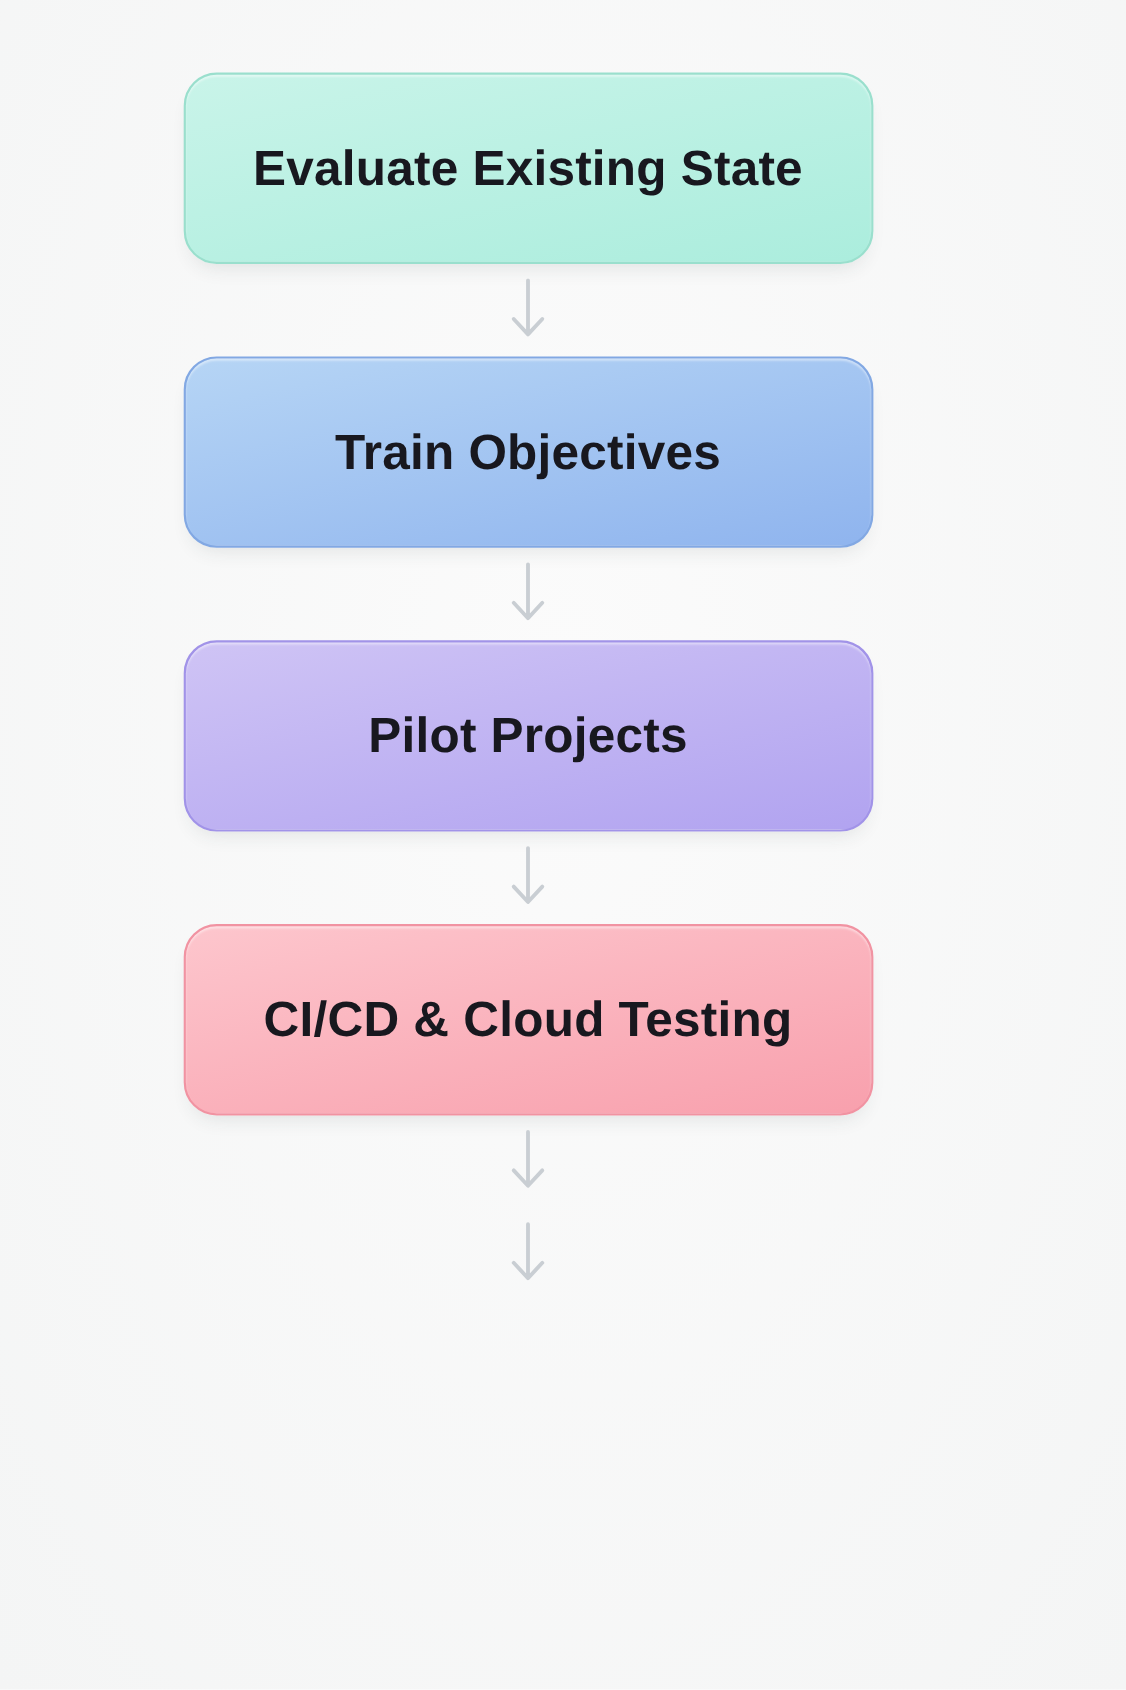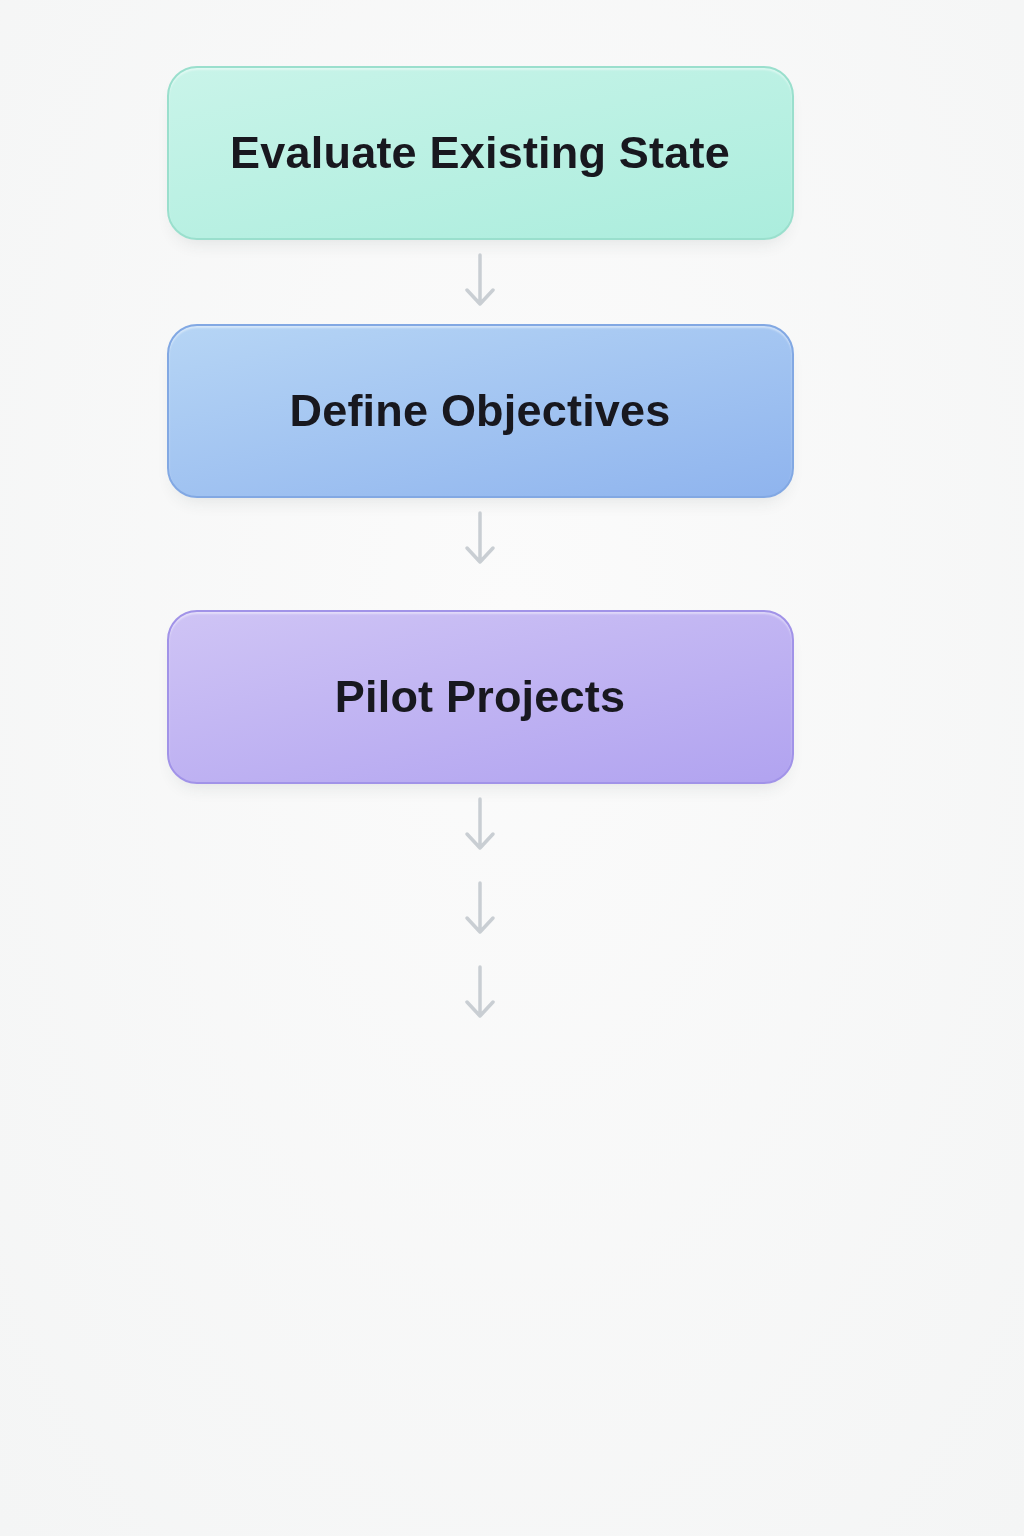--- a/index.html
+++ b/index.html
@@ -63,39 +63,42 @@
     <span class="step-label">Evaluate Existing State</span>
   </div>
 
   <div class="arrow-gap">
     <svg class="arrow" width="40" height="58" viewBox="0 0 40 58">
       <path d="M20 2 L20 50 M7 37 L20 51 L33 37" fill="none" stroke="#c9ced3" stroke-width="3.5" stroke-linecap="round" stroke-linejoin="round"></path>
     </svg>
   </div>
 
   <div class="step" style="background: linear-gradient(168deg, rgb(182, 213, 245) 0%, rgb(143, 180, 238) 100%); border-color: rgb(130, 168, 227);">
-    <span class="step-label">Define Objectives</span>
+    <span class="step-label">Train Objectives</span>
   </div>
 
   <div class="arrow-gap">
     <svg class="arrow" width="40" height="58" viewBox="0 0 40 58">
       <path d="M20 2 L20 50 M7 37 L20 51 L33 37" fill="none" stroke="#c9ced3" stroke-width="3.5" stroke-linecap="round" stroke-linejoin="round"></path>
     </svg>
   </div>
 
-  <div class="step" style="background: linear-gradient(168deg, rgb(207, 196, 245) 0%, rgb(177, 163, 240) 100%); border-color: rgb(161, 147, 232); margin-top: 28px;">
+  <div class="step" style="background: linear-gradient(168deg, rgb(207, 196, 245) 0%, rgb(177, 163, 240) 100%); border-color: rgb(161, 147, 232);">
     <span class="step-label">Pilot Projects</span>
   </div>
 
   <div class="arrow-gap">
     <svg class="arrow" width="40" height="58" viewBox="0 0 40 58">
       <path d="M20 2 L20 50 M7 37 L20 51 L33 37" fill="none" stroke="#c9ced3" stroke-width="3.5" stroke-linecap="round" stroke-linejoin="round"></path>
     </svg>
   </div>
 
+  <div class="step" style="background: linear-gradient(168deg, rgb(253, 198, 205) 0%, rgb(248, 160, 173) 100%); border-color: rgb(241, 147, 162);">
+    <span class="step-label">CI/CD &amp; Cloud Testing</span>
+  </div>
 
   <div class="arrow-gap">
     <svg class="arrow" width="40" height="58" viewBox="0 0 40 58">
       <path d="M20 2 L20 50 M7 37 L20 51 L33 37" fill="none" stroke="#c9ced3" stroke-width="3.5" stroke-linecap="round" stroke-linejoin="round"></path>
     </svg>
   </div>
 
 
   <div class="arrow-gap">
     <svg class="arrow" width="40" height="58" viewBox="0 0 40 58">

